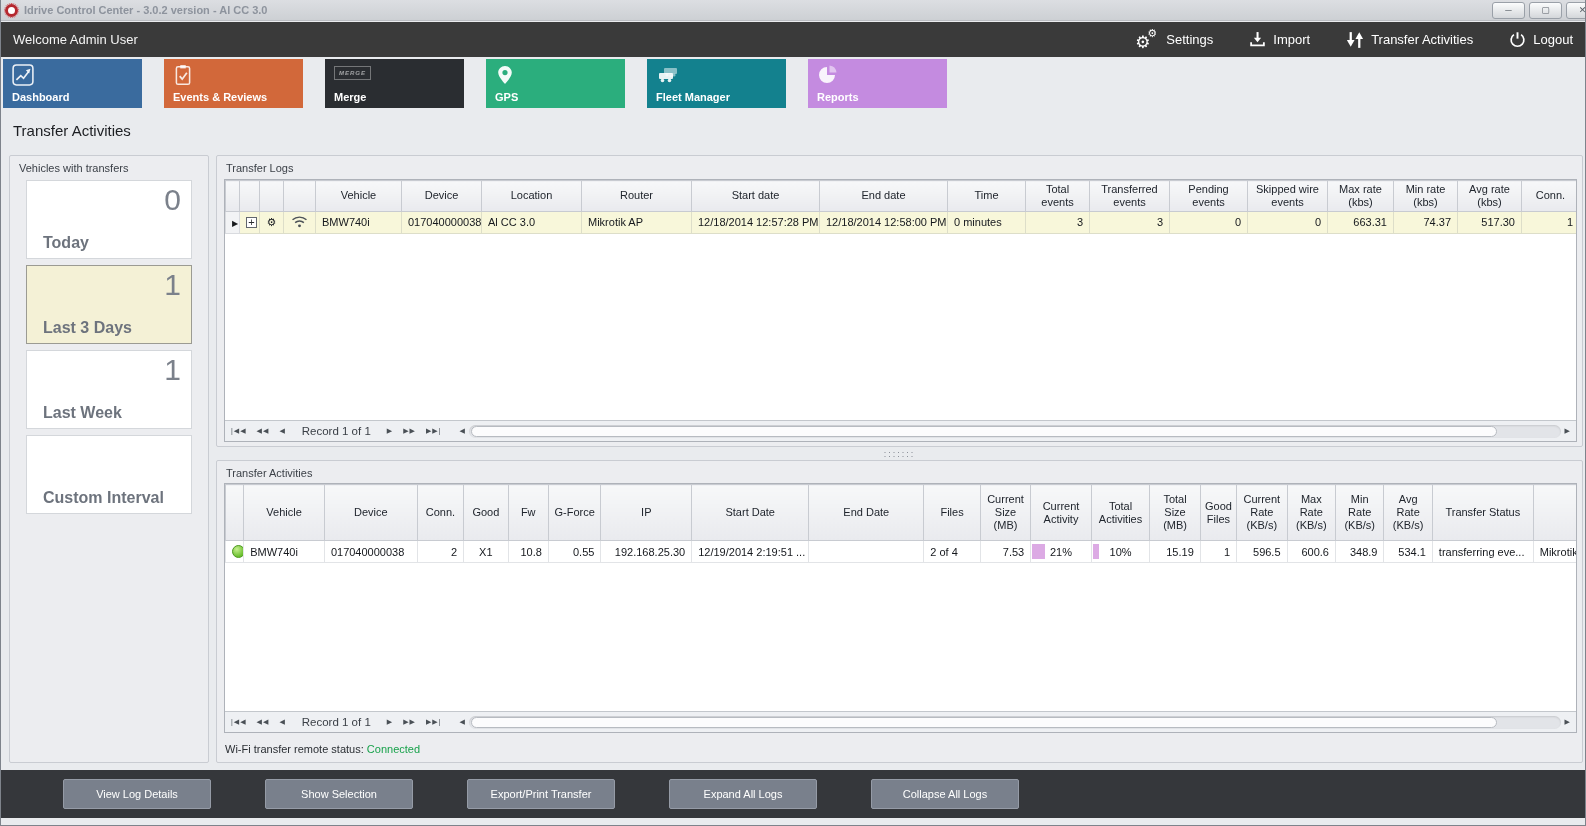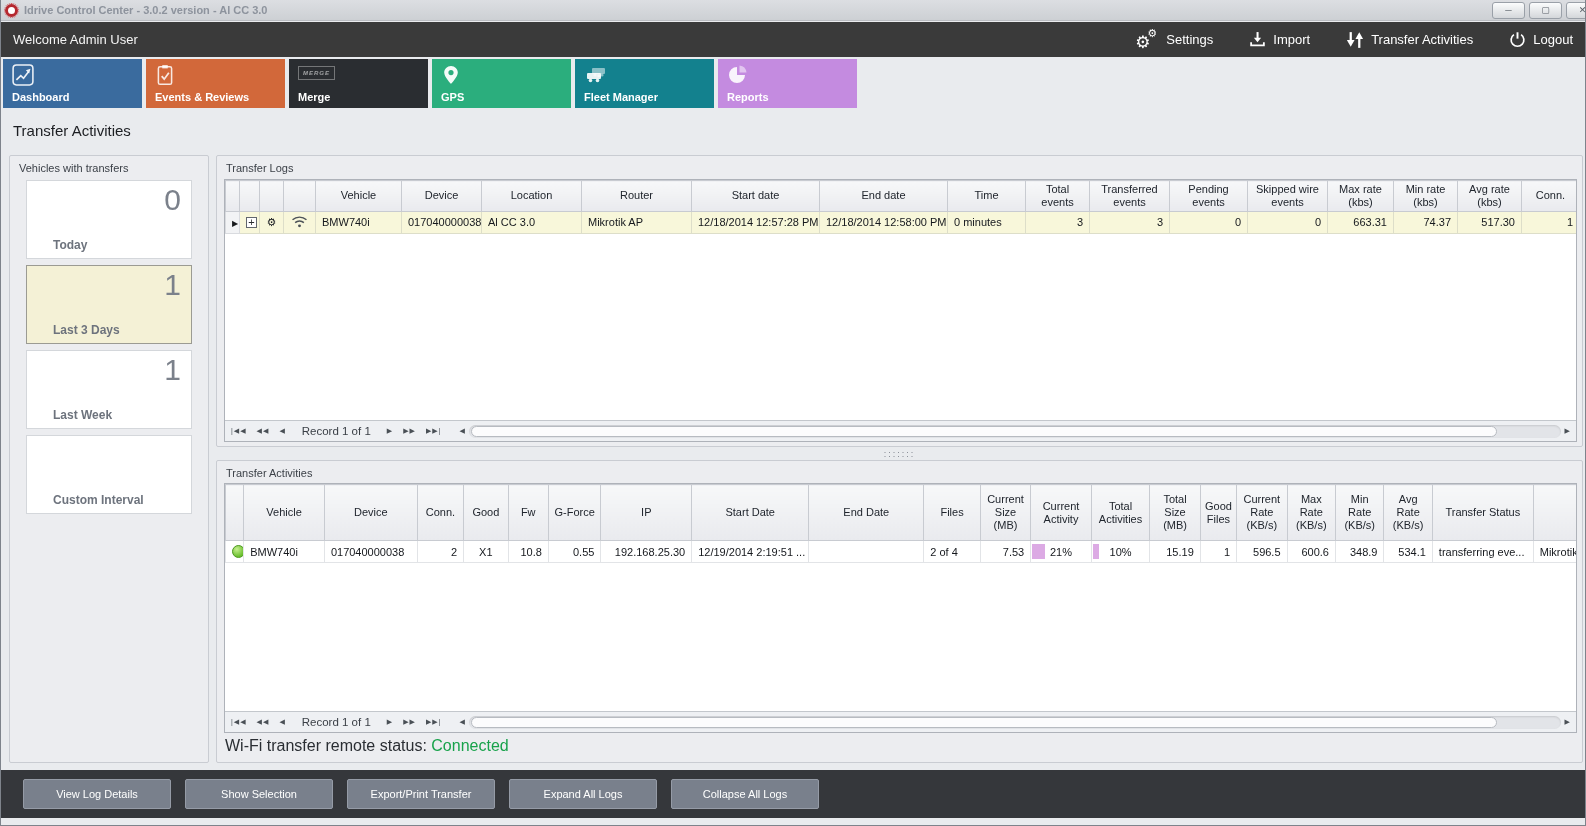--- a/index.html
+++ b/index.html
@@ -26,42 +26,42 @@
             display:flex; align-items:center; padding:0 12px; color:#f4f4f4; }
   .welcome { font-size:13px; }
   .top-actions { margin-left:auto; display:flex; align-items:center; gap:36px; }
   .top-action { display:flex; align-items:center; gap:7px; font-size:13px; color:#fff; cursor:pointer; white-space:nowrap; }
   .top-action svg { display:block; }
   .gears { position:relative; width:24px; height:20px; }
   .gears .g1 { position:absolute; left:0; top:4px; font-size:17px; color:#fff; line-height:1; }
   .gears .g2 { position:absolute; left:12px; top:-2px; font-size:11px; color:#fff; line-height:1; }
 
   
-  .tiles { position:absolute; left:2px; top:59px; display:flex; gap:4px; }
+  .tiles { position:absolute; left:2px; top:59px; display:flex; gap:22px; }
   .tile { width:139px; height:49px; position:relative; color:#fff; cursor:pointer; }
   .tile-icon { position:absolute; left:9px; top:5px; height:22px; }
   .tile-label { position:absolute; left:9px; bottom:5px; font-size:11px; font-weight:bold; white-space:nowrap; }
   .merge-badge { display:inline-block; border:1px solid rgba(255,255,255,.35); color:rgba(255,255,255,.55);
                  font-size:6px; font-weight:bold; font-style:italic; letter-spacing:1px; padding:3px 4px; }
 
   
   .page-title { position:absolute; left:12px; top:122px; font-size:15px; color:#1c1e22; }
 
   
   .panel { position:absolute; background:#ecedf0; border:1px solid #c9ccd2; border-radius:2px; }
   .panel-title { font-size:11px; color:#3c4148; padding:6px 0 0 9px; }
 
   
   .sidebar { left:8px; top:155px; width:200px; height:608px; }
   .card { width:166px; height:79px; margin:6px auto 0 16px; background:#fff; border:1px solid #d4d7db;
           position:relative; cursor:pointer; }
   .card:first-of-type { margin-top:16px; }
   .card.selected { background:#f4f1d6; border:1px solid #9b9b93; }
   .card-value { position:absolute; right:10px; top:2px; font-size:30px; color:#7b818b; }
-  .card-label { position:absolute; left:26px; bottom:6px; font-size:12px; font-weight:bold; color:#6d737d; }
+  .card-label { position:absolute; left:16px; bottom:6px; font-size:16px; font-weight:bold; color:#6d737d; }
 
   
   .logs-panel { left:215px; top:155px; width:1367px; height:292px; }
   .acts-panel { left:215px; top:460px; width:1367px; height:303px; }
   .grid-box { position:absolute; left:7px; background:#fff; border:1px solid #aeb2b9; overflow:hidden; }
   .logs-panel .grid-box { top:23px; width:1353px; height:263px; }
   .acts-panel .grid-box { top:22px; width:1353px; height:250px; }
 
   
   .search-row { height:49px; padding:13px 0 0 8px; }
@@ -101,29 +101,29 @@
   .hs-thumb { position:absolute; left:2px; top:1px; height:11px; width:94%; background:#fcfcfd;
               border:1px solid #b7bbc1; border-radius:6px; cursor:grab; }
   .hs-arrow { font-size:7px; color:#4a5056; cursor:pointer; }
 
   
   .splitter { position:absolute; left:215px; top:448px; width:1367px; height:12px;
               display:flex; align-items:center; justify-content:center; cursor:row-resize; }
   .splitter span { font-size:9px; letter-spacing:2px; color:#7d828b; line-height:0; }
 
   
-  .wifi-status { position:absolute; left:8px; bottom:7px; font-size:16px; color:#2a2e33;text-align:right; }
+  .wifi-status { position:absolute; left:8px; bottom:7px; font-size:11px; color:#2a2e33;text-align:right; }
   .wifi-status b { font-weight:normal; }
 
   
   .footer { position:absolute; left:0; top:770px; width:100%; height:48px; background:#35373b;
             display:flex; align-items:center; padding-left:22px; gap:14px; }
   .footer-btn { width:148px; height:30px; background:#79808c; border:1px solid #959ba6; border-radius:2px;
                 color:#fff; font-size:11px; display:flex; align-items:center; justify-content:center; cursor:pointer;
-                font-family:inherit; }
+                font-family:inherit;margin-left:40px; }
 </style>
 </head>
 <body>
 
 <div class="window">
 
   <div class="titlebar">
     <div class="app-icon"></div>
     <span class="titlebar-text">Idrive Control Center - 3.0.2 version - Al CC 3.0</span>
     <div class="win-controls">

